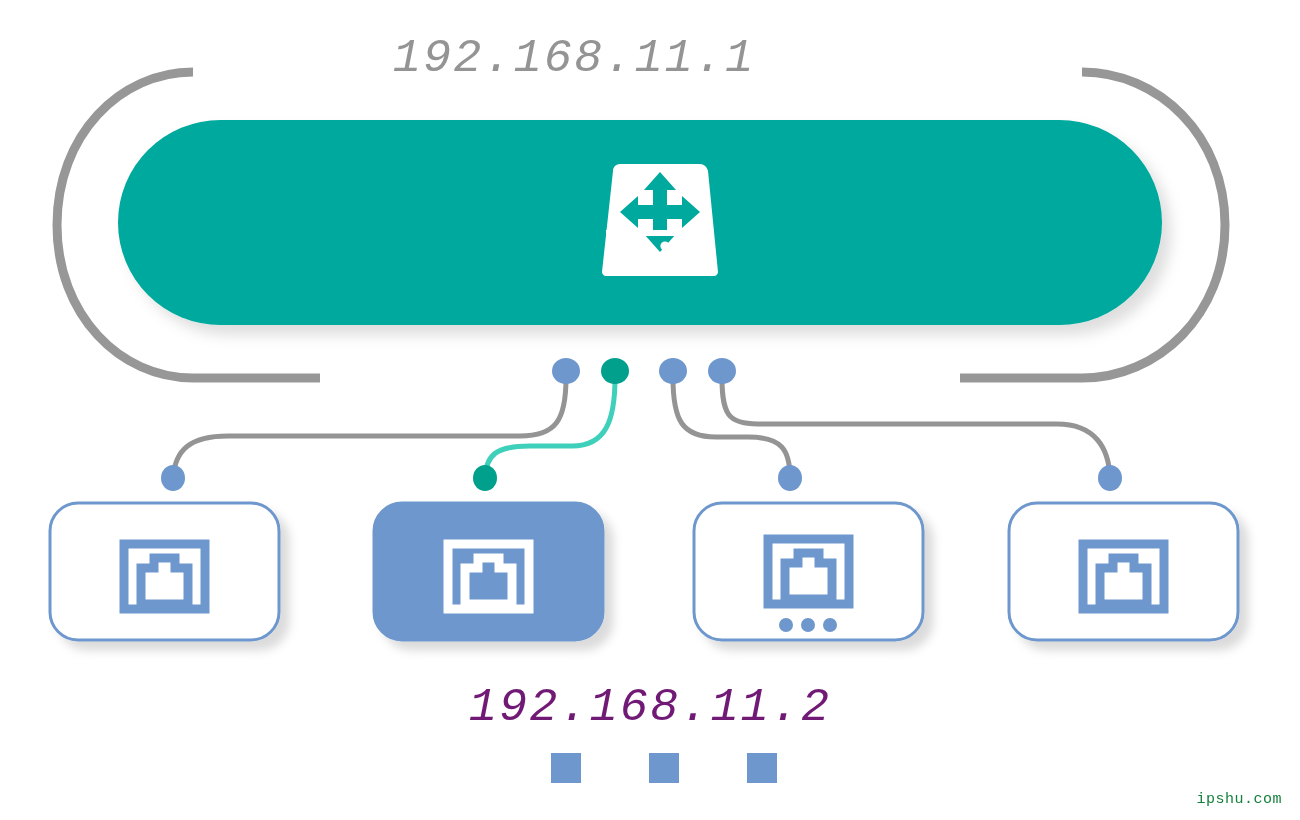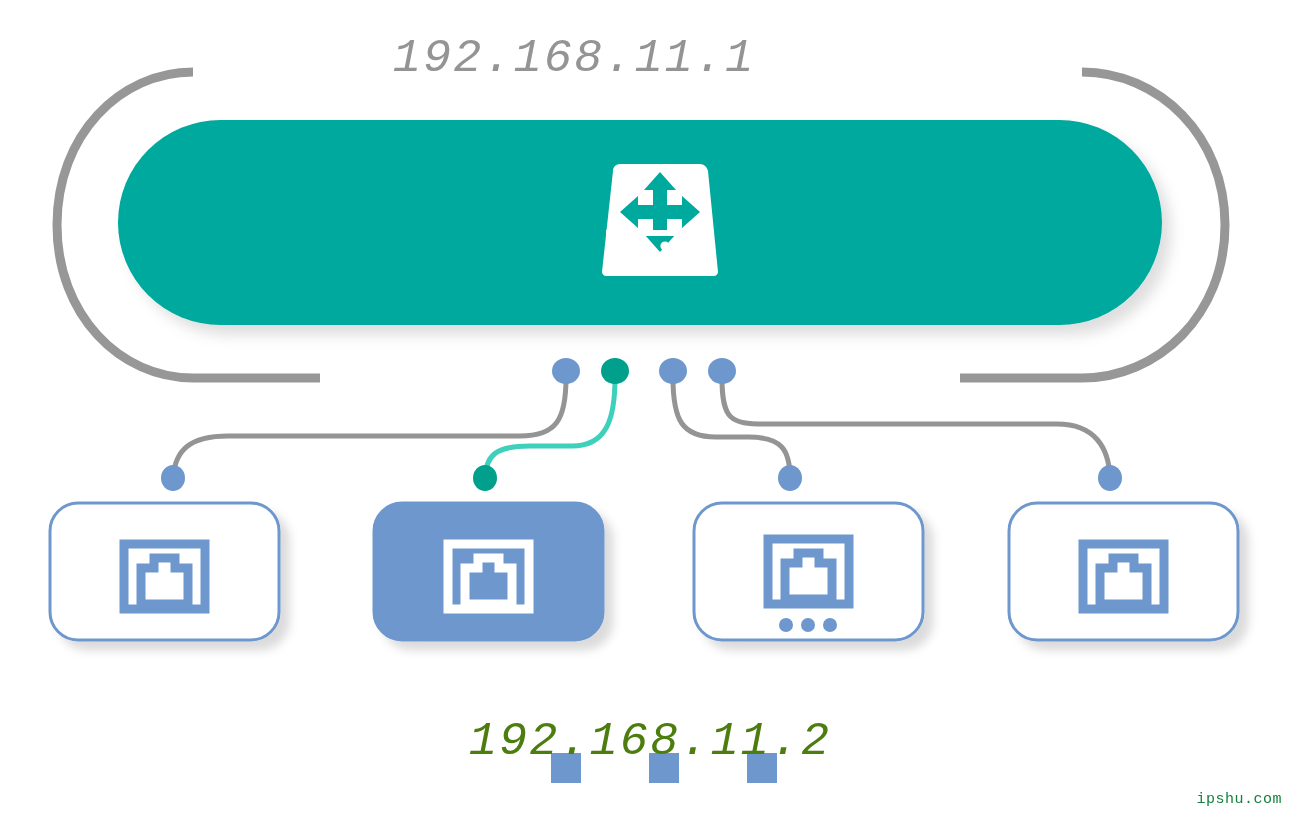--- a/index.html
+++ b/index.html
@@ -41,22 +41,21 @@
     top: 32px;
     width: 1148px;
     font-size: 47px;
     color: #949494;
   }
   #label-bottom {
     left: 0;
     top: 681px;
     width: 1300px;
     font-size: 47px;
-    color: #4d7c0f;
-    margin-top: 34px;
+    color: #701a75;
   }
   #watermark {
     position: absolute;
     right: 18px;
     bottom: 12px;
     font-family: "Liberation Mono", "DejaVu Sans Mono", monospace;
     font-size: 15px;
     color: #15803d;
     letter-spacing: 0.5px;
   }

